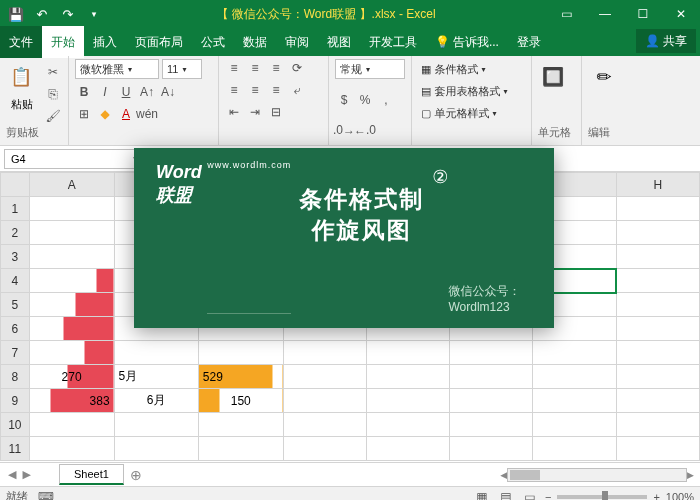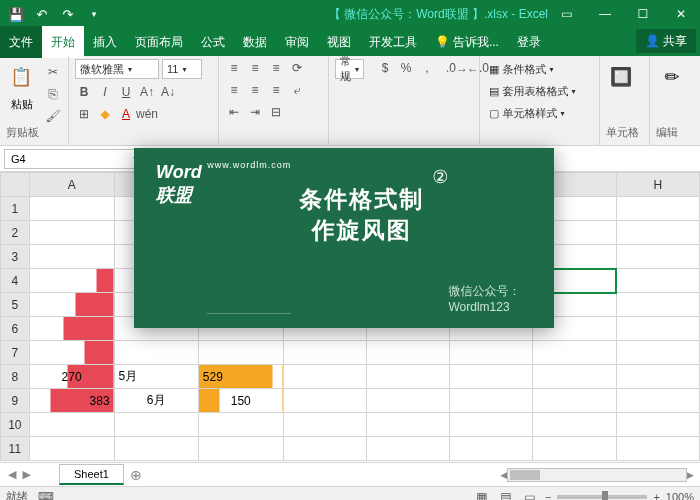--- a/index.html
+++ b/index.html
@@ -1,20 +1,20 @@
 <!DOCTYPE html>
 <html><head>
 <meta charset="utf-8">
 <style>
 *{margin:0;padding:0;box-sizing:border-box;font-family:"Microsoft YaHei",sans-serif;user-select:none}
 body{width:700px;height:500px;background:#fff;overflow:hidden;font-size:12px;position:relative}
 .titlebar{height:28px;background:#0d7c3d;display:flex;align-items:center;color:#fff}
 .qat{display:flex;align-items:center;gap:6px;padding-left:6px}
 .qat-btn{width:20px;height:20px;color:#fff;display:flex;align-items:center;justify-content:center;font-size:13px}
-.title{flex:1;text-align:right;font-size:12px;color:#5eead4}
+.title{flex:1;text-align:center;font-size:12px;color:#fde047}
 .wincontrols{display:flex}
 .winbtn{width:38px;height:28px;display:flex;align-items:center;justify-content:center;color:#fff;font-size:12px}
 .tabs{height:28px;background:#0d7c3d;display:flex;align-items:center;color:#fff;font-size:12px}
 .tab{padding:16px 9px;height:20px;display:flex;align-items:center;cursor:pointer}
 .tab.active{background:#fff;color:#0d7c3d}
 .tab.file{background:#0a6230}
 .share{margin-left:auto;padding:0 9px;background:#0a6230;height:24px;display:flex;align-items:center;gap:3px;margin-right:4px;margin-bottom:2px}
 .tellme{padding:0 9px;display:flex;align-items:center;gap:3px}
 .ribbon{height:90px;background:#f1f1f1;border-bottom:1px solid #d4d4d4;display:flex}
 .group{border-right:1px solid #d4d4d4;padding:3px 6px 0;display:flex;flex-direction:column;justify-content:space-between}
@@ -163,21 +163,21 @@
         </div>
       <div class="btnrow">
           <span class="smicon">⇤</span>
           <span class="smicon">⇥</span>
           <span class="smicon">⊟</span>
         </div>
     </div>
     <div class="glabel"></div>
   </div>
   <div class="group" style="min-width:80px">
-    <div class="gbody" style="flex-direction:row;gap:12px">
+    <div class="gbody" style="flex-direction:column;gap:12px">
       <div class="combo" style="width:70px">
           <span>常规</span>
           <span style="font-size:8px">▾</span>
         </div>
       <div class="btnrow">
           <span class="smicon">$</span>
           <span class="smicon">%</span>
           <span class="smicon">,</span>
         </div>
       <div class="btnrow">

